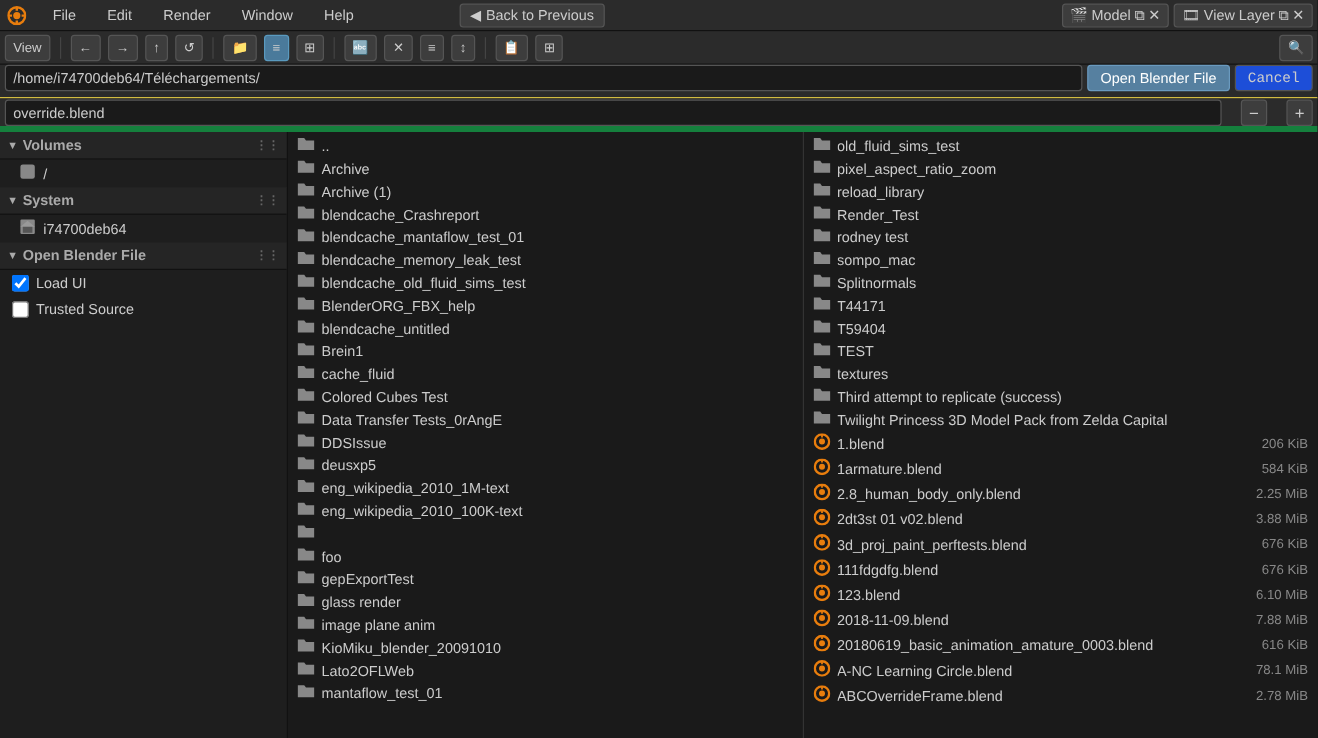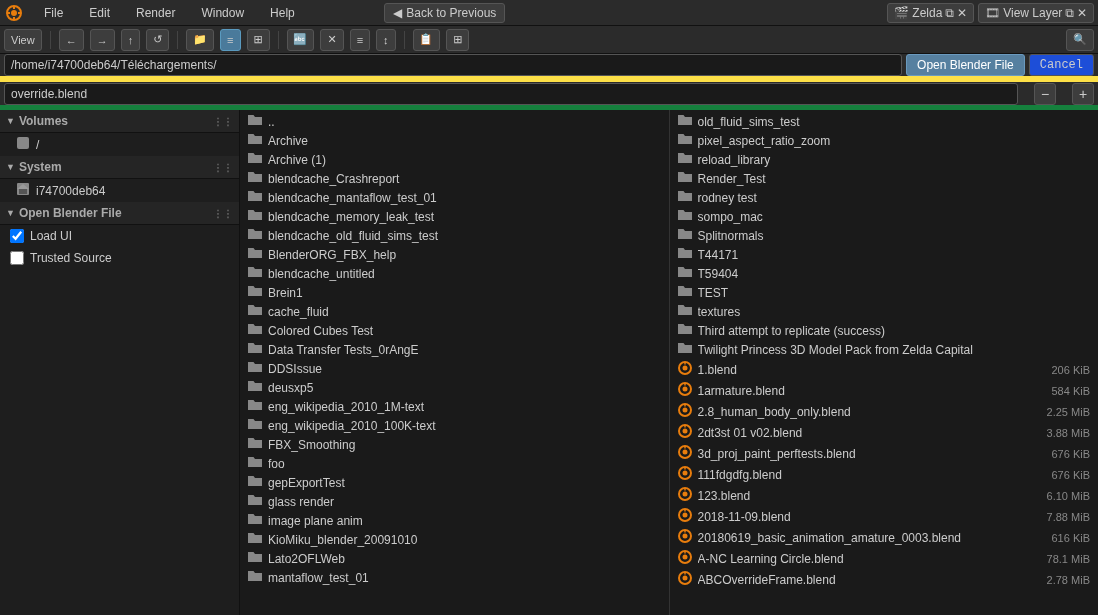--- a/index.html
+++ b/index.html
@@ -114,21 +114,21 @@
     .toolbar-btn.active { background: #4a7a9b; border-color: #5a9abf; }
     .toolbar-separator { width: 1px; height: 18px; background: #444; margin: 0 2px; }
 
     
     .address-bar {
       display: flex;
       align-items: flex-start;
       background: #2b2b2b;
       height: 28px;
       padding: 0 4px;
-      border-bottom: 6px solid #fde047;
+      border-bottom: 1px solid #fde047;
       gap: 4px;
     }
     .address-input {
       flex: 1;
       background: #1a1a1a;
       border: 1px solid #555;
       border-radius: 3px;
       color: #cccccc;
       padding: 2px 6px;
       font-size: 12px;
@@ -311,21 +311,21 @@
   <div class="menu-bar-center">
     <div class="back-btn">
       <span>◀</span>
       <span>Back to Previous</span>
     </div>
   </div>
   <div style="flex:1"></div>
   <div class="menu-bar-right">
     <div class="scene-selector">
       <span>🎬</span>
-      <span>Zelda</span>
+      <span>Model</span>
       <span>⧉</span>
       <span>✕</span>
     </div>
     <div class="view-layer-selector">
       <span>🎞</span>
       <span>View Layer</span>
       <span>⧉</span>
       <span>✕</span>
     </div>
   </div>
@@ -524,21 +524,20 @@
         <div class="file-item">
           <span><svg width="14" height="12" viewBox="0 0 14 12">
               <path d="M0,2 L0,11 L14,11 L14,3 L7,3 L5.5,1 L0,1 Z" fill="#888"></path>
             </svg></span>
           <span class="file-name">eng_wikipedia_2010_100K-text</span>
         </div>
         <div class="file-item">
           <span><svg width="14" height="12" viewBox="0 0 14 12">
               <path d="M0,2 L0,11 L14,11 L14,3 L7,3 L5.5,1 L0,1 Z" fill="#888"></path>
             </svg></span>
-          <span class="file-name">FBX_Smoothing</span>
         </div>
         <div class="file-item">
           <span><svg width="14" height="12" viewBox="0 0 14 12">
               <path d="M0,2 L0,11 L14,11 L14,3 L7,3 L5.5,1 L0,1 Z" fill="#888"></path>
             </svg></span>
           <span class="file-name">foo</span>
         </div>
         <div class="file-item">
           <span><svg width="14" height="12" viewBox="0 0 14 12">
               <path d="M0,2 L0,11 L14,11 L14,3 L7,3 L5.5,1 L0,1 Z" fill="#888"></path>

